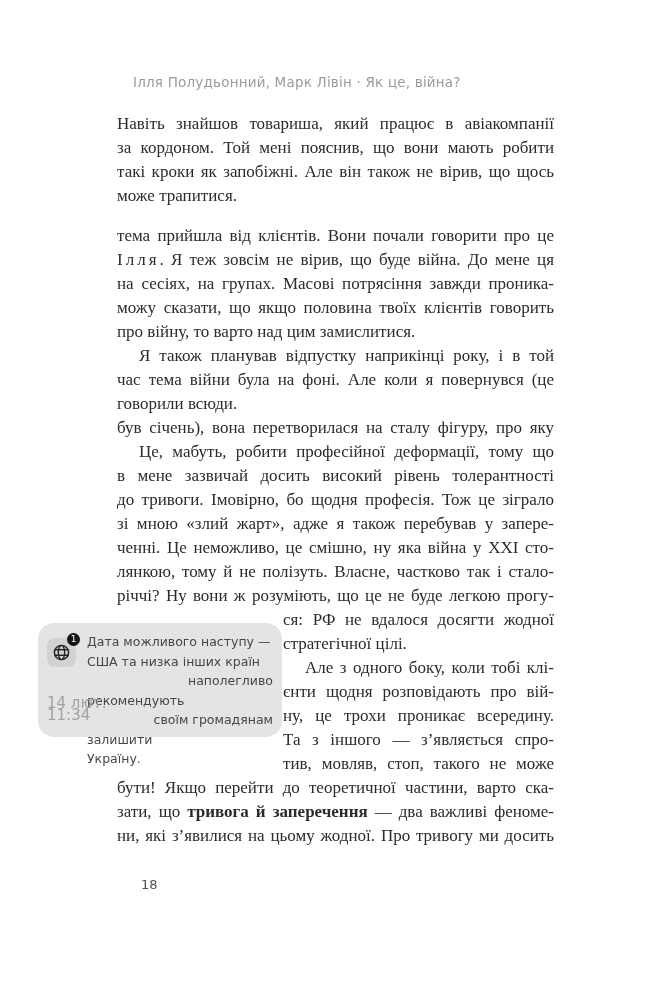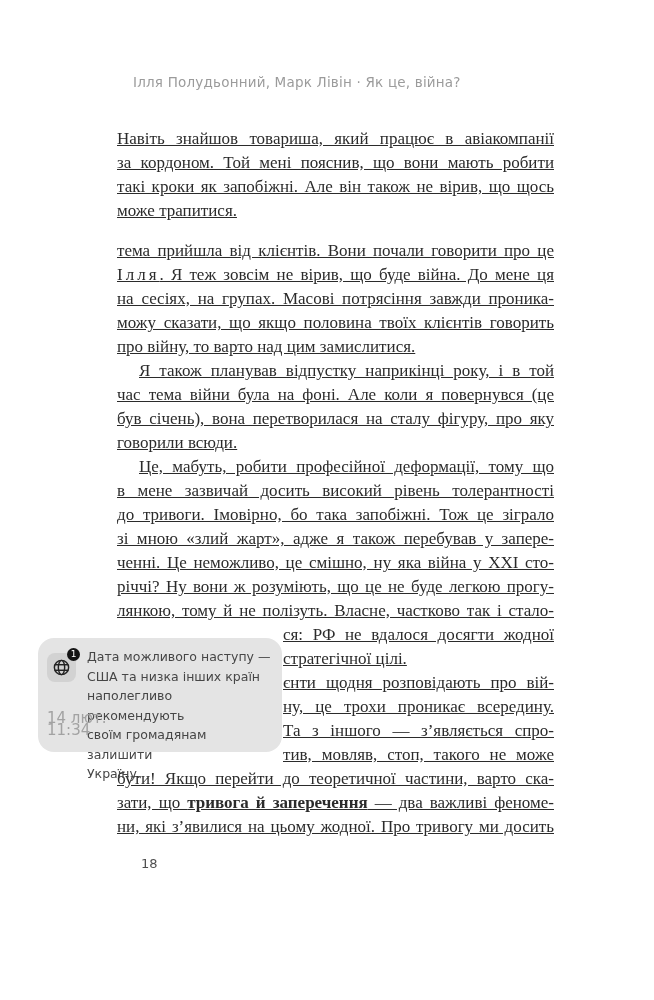--- a/index.html
+++ b/index.html
@@ -17,26 +17,25 @@
     top: 74px;
     font-family: "DejaVu Sans", "Liberation Sans", sans-serif;
     font-size: 13.5px;
     letter-spacing: 0.2px;
     color: #9b9b9b;
     white-space: nowrap;
   }
   .content {
     position: absolute;
     left: 117px;
-    top: 127px;
+    top: 112px;
     width: 437px;
     font-size: 17px;
     line-height: 24px;
     color: #2b2b2b;
-    text-decoration: underline;
   }
   .para-gap { height: 16px; }
   .line { text-align: justify; }
   .line.just { text-align-last: justify; }
   .line.lastline { text-align: center; text-align-last: left; }
   .line.indent { text-indent: 22px; }
   .bold { font-weight: bold; margin-top: 6px; }
   .spaced { letter-spacing: 3px; }
   .wrap-section { position: relative; }
   .narrow-col { margin-left: 166px; width: 271px; }
@@ -78,33 +77,33 @@
   }
   .note-text {
     position: absolute;
     left: 49px;
     top: 9px;
     width: 186px;
     font-size: 12.5px;
     line-height: 19.5px;
     color: #464646;
   }
-  .note-text .line { text-align: left; text-align-last: left; }
+  .note-text .line { text-align: right; text-align-last: left; }
   .note-timestamp {
     position: absolute;
     left: 9px;
     bottom: 16px;
     font-size: 15px;
     line-height: 12px;
     color: #a2a2a2;
   }
   .page-number {
     position: absolute;
     left: 141px;
-    top: 856px;
+    top: 877px;
     font-family: "DejaVu Sans", "Liberation Sans", sans-serif;
     font-size: 13px;
     color: #4f4f4f;
   }
 </style>
 </head>
 <body>
 
 <div class="page">
 
@@ -121,31 +120,31 @@
     <div>
         <div class="line just"><span>тема прийшла від клієнтів. Вони почали говорити про це</span></div>
         <div class="line just"><span class="spaced">Ілля</span><span>. Я теж зовсім не вірив, що буде війна. До мене ця</span></div>
         <div class="line just"><span>на сесіях, на групах. Масові потрясіння завжди проника-</span></div>
         <div class="line just"><span>можу сказати, що якщо половина твоїх клієнтів говорить</span></div>
         <div class="line lastline"><span>про війну, то варто над цим замислитися.</span></div>
       </div>
     <div>
         <div class="line indent just"><span>Я також планував відпустку наприкінці року, і в той</span></div>
         <div class="line just"><span>час тема війни була на фоні. Але коли я повернувся (це</span></div>
+        <div class="line lastline"><span>говорили всюди.</span></div>
         <div class="line just"><span>був січень), вона перетворилася на сталу фігуру, про яку</span></div>
-        <div class="line lastline"><span>говорили всюди.</span></div>
       </div>
     <div>
         <div class="line indent just"><span>Це, мабуть, робити професійної деформації, тому що</span></div>
         <div class="line just"><span>в мене зазвичай досить високий рівень толерантності</span></div>
-        <div class="line just"><span>до тривоги. Імовірно, бо така запобіжні. Тож це зіграло</span></div>
+        <div class="line just"><span>до тривоги. Імовірно, бо щодня професія. Тож це зіграло</span></div>
         <div class="line just"><span>зі мною «злий жарт», адже я також перебував у запере-</span></div>
         <div class="line just"><span>ченні. Це неможливо, це смішно, ну яка війна у XXI сто-</span></div>
+        <div class="line just"><span>лянкою, тому й не полізуть. Власне, частково так і стало-</span></div>
         <div class="line just"><span>річчі? Ну вони ж розуміють, що це не буде легкою прогу-</span></div>
-        <div class="line just"><span>лянкою, тому й не полізуть. Власне, частково так і стало-</span></div>
       </div>
 
     <div class="wrap-section">
       <div class="chat-note">
         <div class="note-icon-tile">
           <svg width="19" height="19" viewBox="0 0 24 24" fill="none" stroke="#222222" stroke-width="1.8">
             <circle cx="12" cy="12" r="9"></circle>
             <ellipse cx="12" cy="12" rx="4" ry="9"></ellipse>
             <line x1="3.5" y1="8.5" x2="20.5" y2="8.5"></line>
             <line x1="3.5" y1="15.5" x2="20.5" y2="15.5"></line>
@@ -163,20 +162,21 @@
           <div>14 лют.</div>
           <div>11:34</div>
         </div>
       </div>
       <div class="narrow-col">
         <div>
             <div class="line just"><span>ся: РФ не вдалося досягти жодної</span></div>
             <div class="line lastline"><span>стратегічної цілі.</span></div>
           </div>
         <div>
+            <div class="line indent just"><span>Але з одного боку, коли тобі клі-</span></div>
             <div class="line just"><span>єнти щодня розповідають про вій-</span></div>
             <div class="line just"><span>ну, це трохи проникає всередину.</span></div>
             <div class="line just"><span>Та з іншого — з’являється спро-</span></div>
             <div class="line just"><span>тив, мовляв, стоп, такого не може</span></div>
           </div>
       </div>
     </div>
 
     <div>
         <div class="line just"><span>бути! Якщо перейти до теоретичної частини, варто ска-</span></div>

